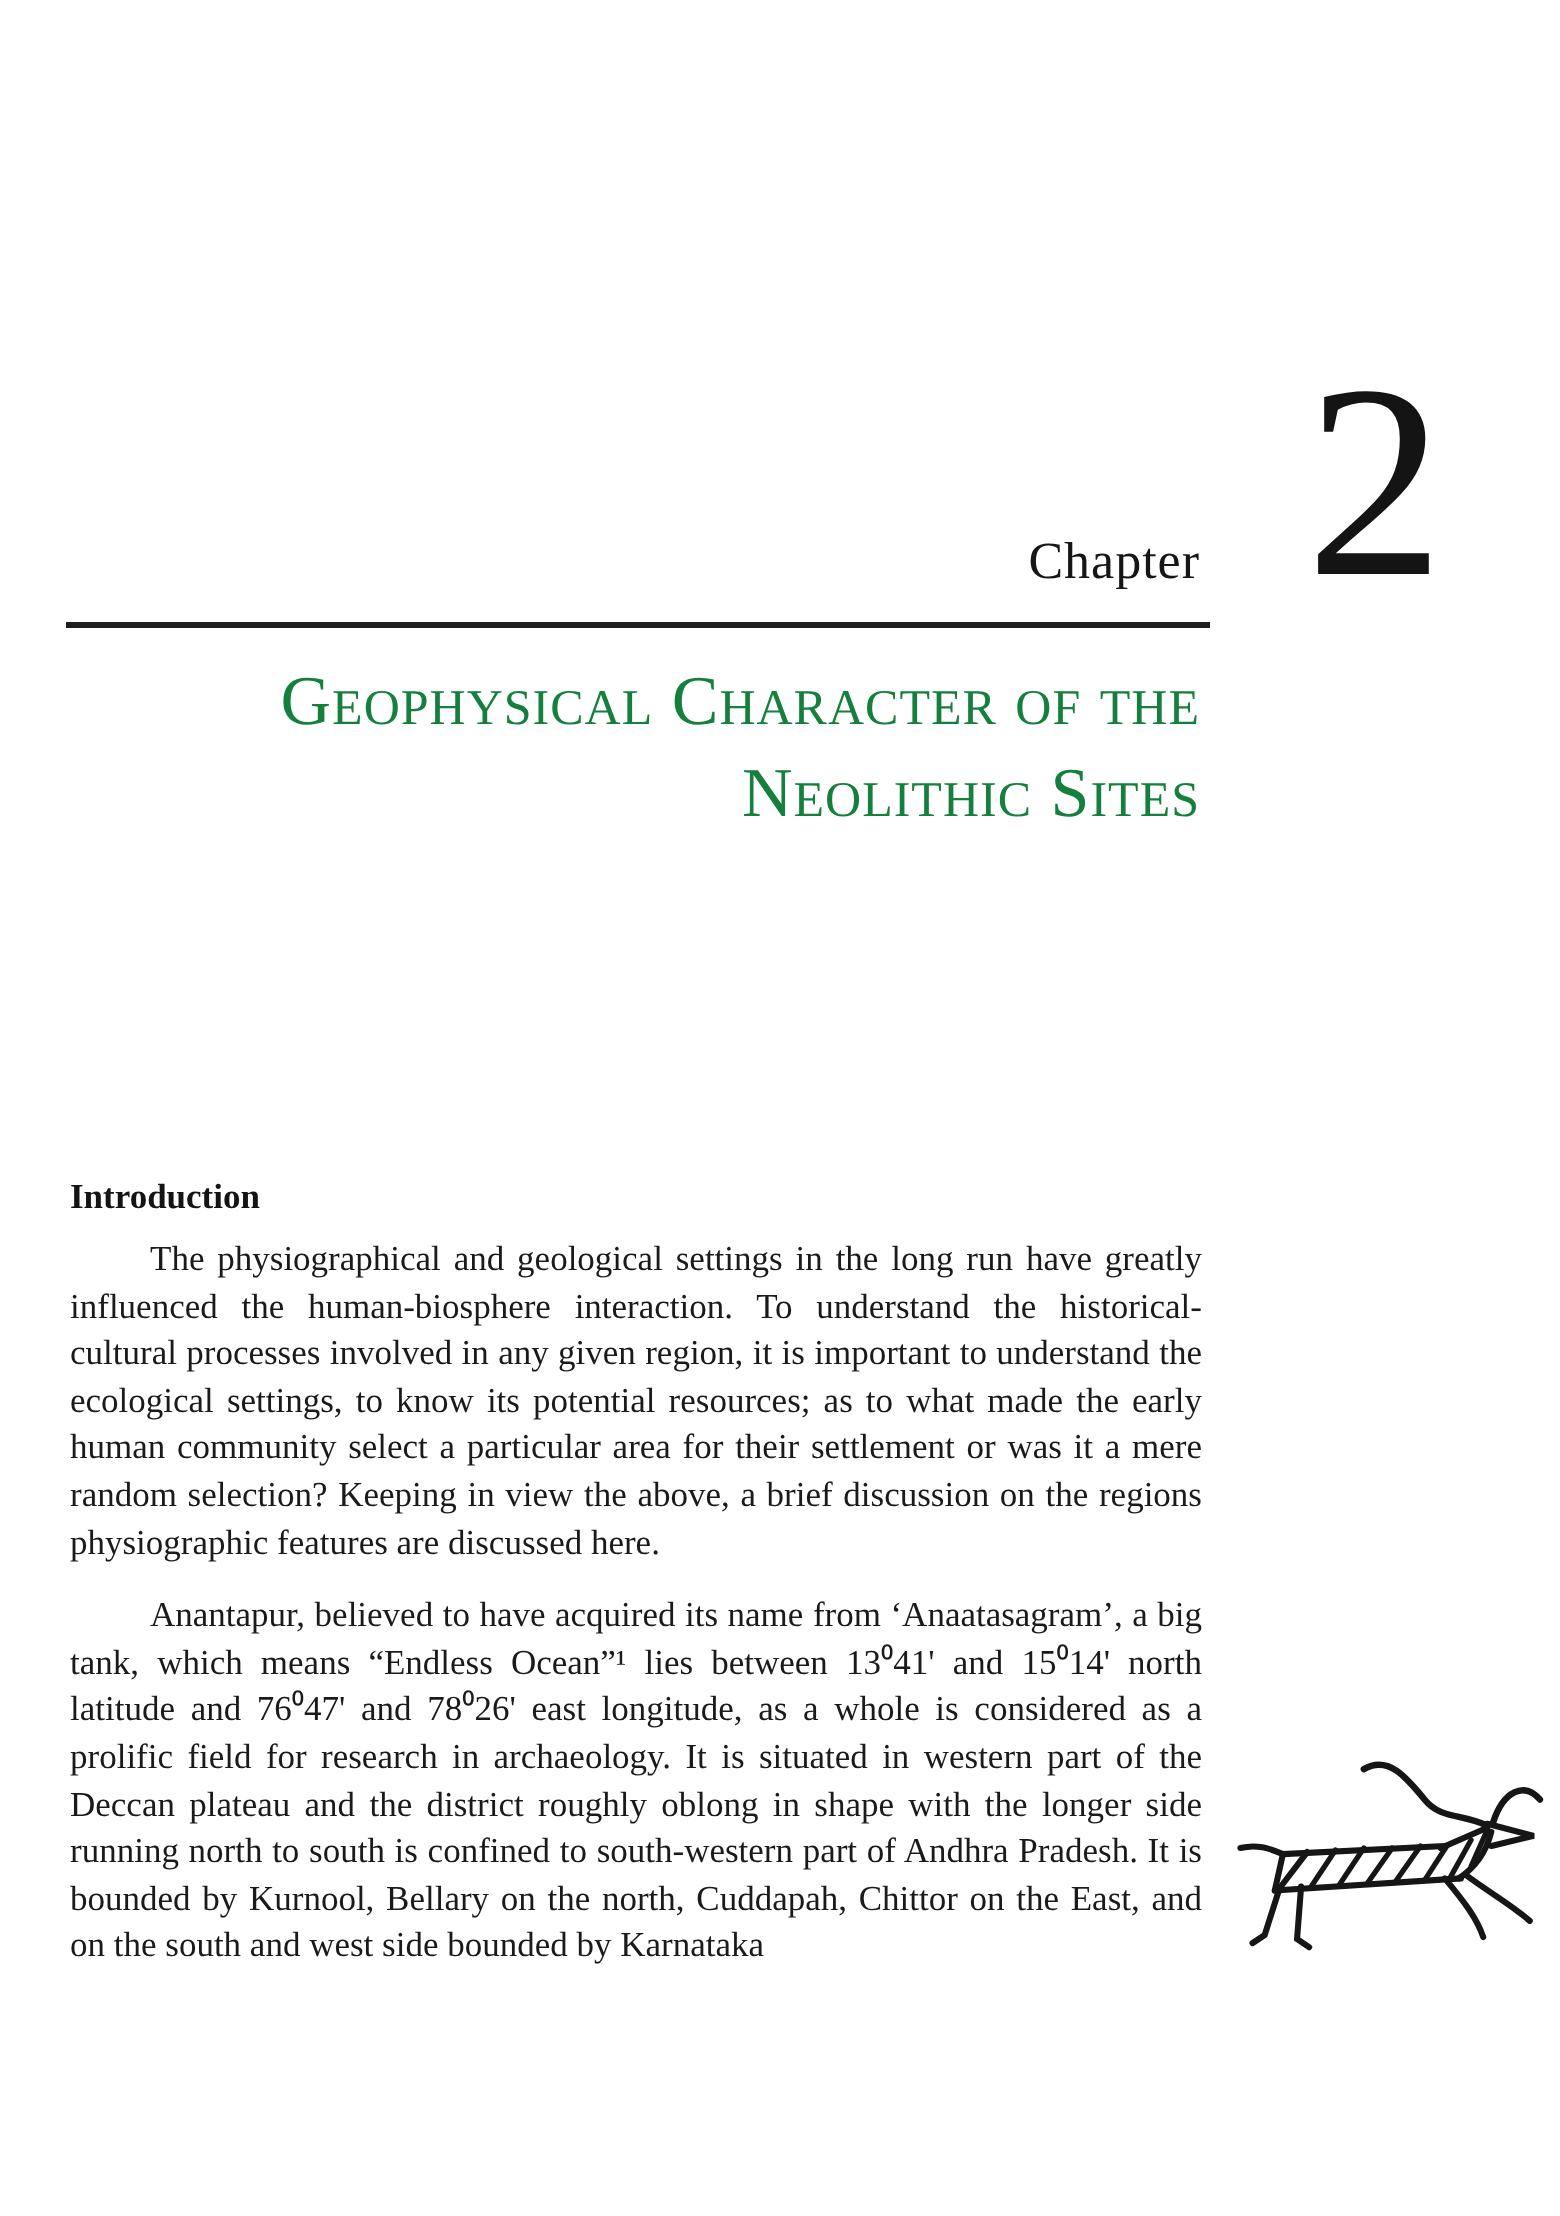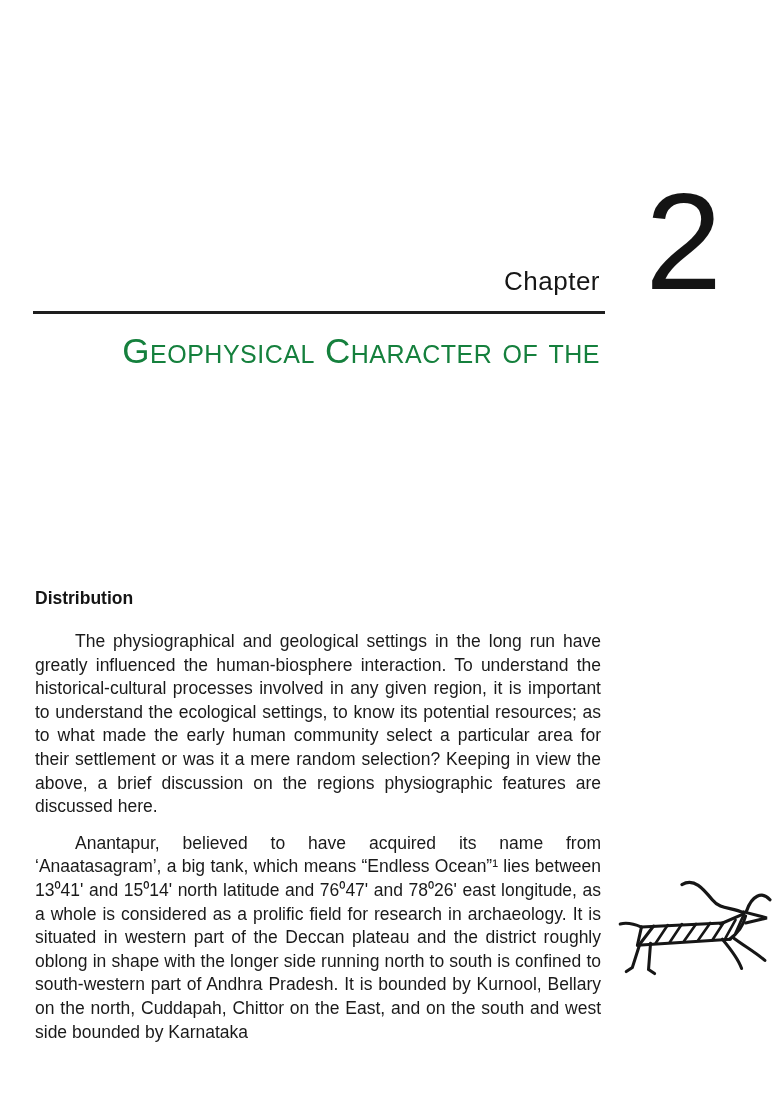--- a/index.html
+++ b/index.html
@@ -6,21 +6,21 @@
     margin: 0;
     padding: 0;
     background: #ffffff;
   }
   .page {
     position: relative;
     width: 780px;
     height: 1108px;
     background: #ffffff;
     overflow: hidden;
-    font-family: Liberation Sans, sans-serif;
+    font-family: Liberation Serif, serif;
     color: #1a1a1a;
   }
   .chapter-word {
     position: absolute;
     top: 266px;
     right: 180px;
     font-size: 26px;
     letter-spacing: 0.5px;
     color: #161616;
   }
@@ -65,21 +65,21 @@
     position: absolute;
     top: 618px;
     left: 35px;
     width: 566px;
     font-size: 17.5px;
     line-height: 23.6px;
     text-align: justify;
     color: #1a1a1a;
   }
   .body-text p {
-    margin: 12px 0 13px 0;
+    margin: 0 0 13px 0;
     text-indent: 40px;
   }
   .illustration {
     position: absolute;
     top: 862px;
     left: 603px;
     width: 172px;
     height: 122px;
   }
   .illustration svg {
@@ -93,23 +93,24 @@
 <div class="page">
 
   <div class="chapter-word">Chapter</div>
 
   <div class="chapter-number">2</div>
 
   <div class="chapter-rule"></div>
 
   <div class="title-block">
     <div>Geophysical Character of the</div>
+    <div>Neolithic Sites</div>
   </div>
 
-  <div class="section-heading">Distribution</div>
+  <div class="section-heading">Introduction</div>
 
   <div class="body-text">
     <p>The physiographical and geological settings in the long run have greatly influenced the human-biosphere interaction. To understand the historical-cultural processes involved in any given region, it is important to understand the ecological settings, to know its potential resources; as to what made the early human community select a particular area for their settlement or was it a mere random selection? Keeping in view the above, a brief discussion on the regions physiographic features are discussed here.</p>
     <p>Anantapur, believed to have acquired its name from ‘Anaatasagram’, a big tank, which means “Endless Ocean”¹ lies between 13⁰41' and 15⁰14' north latitude and 76⁰47' and 78⁰26' east longitude, as a whole is considered as a prolific field for research in archaeology. It is situated in western part of the Deccan plateau and the district roughly oblong in shape with the longer side running north to south is confined to south-western part of Andhra Pradesh. It is bounded by Kurnool, Bellary on the north, Cuddapah, Chittor on the East, and on the south and west side bounded by Karnataka</p>
   </div>
 
   <div class="illustration">
     <svg viewBox="0 0 170 120" xmlns="http://www.w3.org/2000/svg" fill="none" stroke="#161616" stroke-width="3" stroke-linecap="round">
 
       <path d="M78,22 C90,15 99,26 108,37 C116,47 127,44 139,50" stroke-width="3.2"></path>

